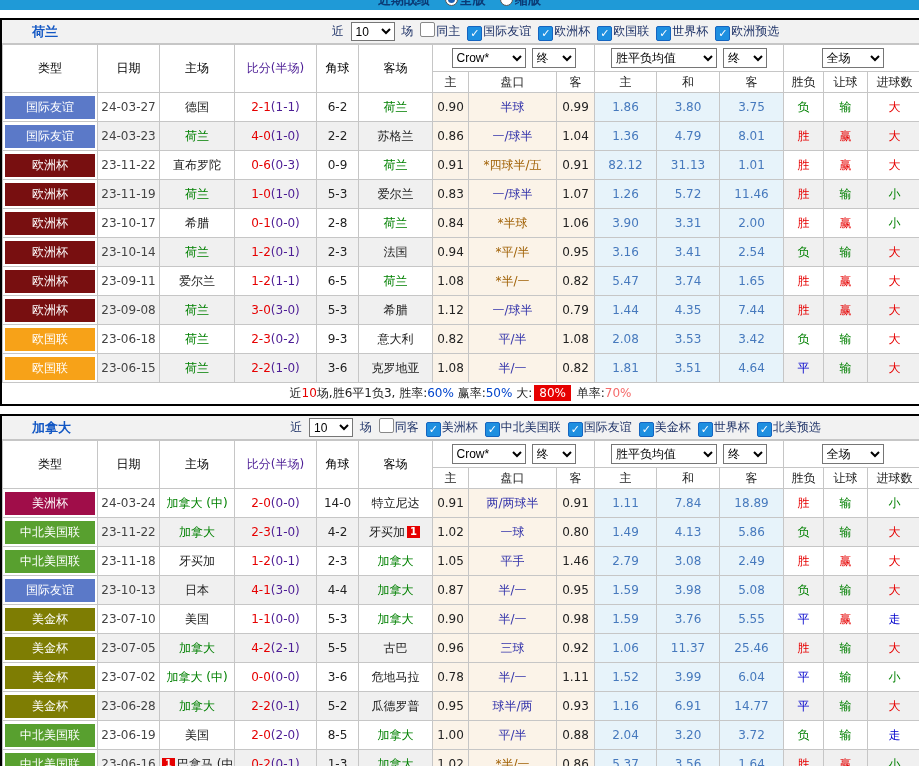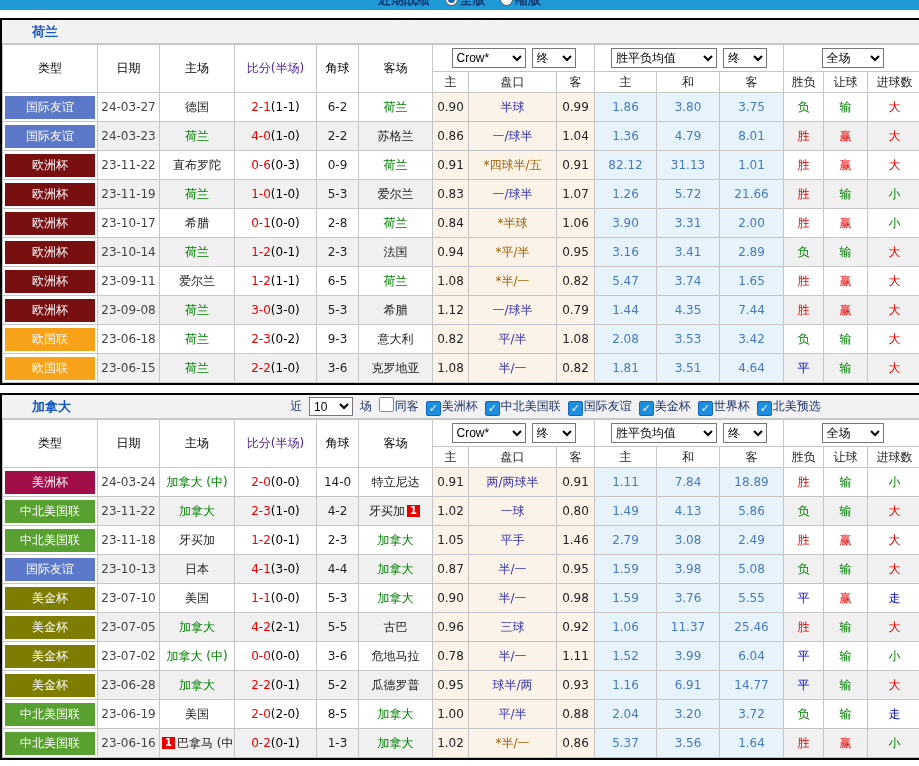--- a/index.html
+++ b/index.html
@@ -27,21 +27,21 @@
   tbody td{height:28px;color:#222;}
   tbody tr.alt .vt{background:#f0f0f0;}
   tbody .vt{background:#fff;}
   tbody td.odds{background:#fbf3e8;}
   tbody td.avg{background:#e7f3fa;color:#4679bd;}
   .badge{display:block;margin:2px;height:23px;line-height:23px;color:#fff;font-size:12px;}
   .date{color:#444;}
   .tm{color:#222;}
   .tm.grn{color:#008000;}
   .score{color:#e60000;}
-  .half{color:#000000;}
+  .half{color:#4c1d95;}
   .hcp{color:#3333aa;}
   .hcp.star{color:#a16207;}
   .cr{color:#e60000;} .cg{color:#008000;} .cb{color:#0000cc;}
   .rc{display:inline-block;background:#e60000;color:#fff;font-size:10px;font-weight:bold;line-height:12px;
     padding:0 3px;margin:0 2px;vertical-align:1px;}
   .summary{height:21px;line-height:21px;text-align:center;font-size:12px;color:#222;}
   .num-red{color:#e60000;} .pct-blue{color:#0044cc;} .pct-lightred{color:#f56a6a;}
   .bg-red{background:#e60000;color:#fff;padding:1px 5px;margin:0 2px;}
 </style>
 </head>
@@ -52,20 +52,21 @@
     <span>近期战绩</span>
     <span class="radio sel"></span><span>全版</span>
     <span class="radio"></span><span>缩版</span>
   </div>
 </div>
 
 <div id="sections">
     <div class="section">
       <div class="sec-head">
         <span class="team">荷兰</span>
+        <div class="filters"><span>近 </span><select style="width: 44px;"><option>10</option></select><span> 场</span><span class="cbx un"></span><span>同主</span><span class="cbx">✓</span><span>国际友谊</span><span class="cbx">✓</span><span>欧洲杯</span><span class="cbx">✓</span><span>欧国联</span><span class="cbx">✓</span><span>世界杯</span><span class="cbx">✓</span><span>欧洲预选</span></div>
       </div>
       <table>
         <colgroup>
           <col style="width: 95px;">
           <col style="width: 62px;">
           <col style="width: 75px;">
           <col style="width: 82px;">
           <col style="width: 42px;">
           <col style="width: 74px;">
           <col style="width: 36px;">
@@ -167,21 +168,21 @@
             <td class="vt date">23-11-19</td>
             <td class="vt"><span class="tm grn">荷兰</span></td>
             <td class="vt"><span class="score">1-0</span><span class="half">(1-0)</span></td>
             <td class="vt">5-3</td>
             <td class="vt"><span class="tm">爱尔兰</span></td>
             <td class="odds">0.83</td>
             <td class="odds"><span class="hcp">一/球半</span></td>
             <td class="odds">1.07</td>
             <td class="avg">1.26</td>
             <td class="avg">5.72</td>
-            <td class="avg">21.66</td>
+            <td class="avg">11.46</td>
             <td class="vt"><span class="cr">胜</span></td>
             <td class="vt"><span class="cg">输</span></td>
             <td class="vt"><span class="cg">小</span></td>
           </tr>
           <tr>
             <td>
               <span class="badge" style="background: rgb(120, 15, 16);">欧洲杯</span>
             </td>
             <td class="vt date">23-10-17</td>
             <td class="vt"><span class="tm">希腊</span></td>
@@ -205,21 +206,21 @@
             <td class="vt date">23-10-14</td>
             <td class="vt"><span class="tm grn">荷兰</span></td>
             <td class="vt"><span class="score">1-2</span><span class="half">(0-1)</span></td>
             <td class="vt">2-3</td>
             <td class="vt"><span class="tm">法国</span></td>
             <td class="odds">0.94</td>
             <td class="odds"><span class="hcp star">*平/半</span></td>
             <td class="odds">0.95</td>
             <td class="avg">3.16</td>
             <td class="avg">3.41</td>
-            <td class="avg">2.89</td>
+            <td class="avg">2.54</td>
             <td class="vt"><span class="cg">负</span></td>
             <td class="vt"><span class="cg">输</span></td>
             <td class="vt"><span class="cr">大</span></td>
           </tr>
           <tr>
             <td>
               <span class="badge" style="background: rgb(120, 15, 16);">欧洲杯</span>
             </td>
             <td class="vt date">23-09-11</td>
             <td class="vt"><span class="tm">爱尔兰</span></td>
@@ -288,20 +289,21 @@
             <td class="odds">0.82</td>
             <td class="avg">1.81</td>
             <td class="avg">3.51</td>
             <td class="avg">4.64</td>
             <td class="vt"><span class="cb">平</span></td>
             <td class="vt"><span class="cg">输</span></td>
             <td class="vt"><span class="cr">大</span></td>
           </tr>
         </tbody>
       </table>
+      <div class="summary"><span>近</span><span class="num-red">10</span><span>场,胜6平1负3, 胜率:</span><span class="pct-blue">60%</span><span> 赢率:</span><span class="pct-blue">50%</span><span> 大:</span><span class="bg-red">80%</span><span> 单率:</span><span class="pct-lightred">70%</span></div>
     </div>
     <div class="section">
       <div class="sec-head">
         <span class="team">加拿大</span>
         <div class="filters"><span>近 </span><select style="width: 44px;"><option>10</option></select><span> 场</span><span class="cbx un"></span><span>同客</span><span class="cbx">✓</span><span>美洲杯</span><span class="cbx">✓</span><span>中北美国联</span><span class="cbx">✓</span><span>国际友谊</span><span class="cbx">✓</span><span>美金杯</span><span class="cbx">✓</span><span>世界杯</span><span class="cbx">✓</span><span>北美预选</span></div>
       </div>
       <table>
         <colgroup>
           <col style="width: 95px;">
           <col style="width: 62px;">

